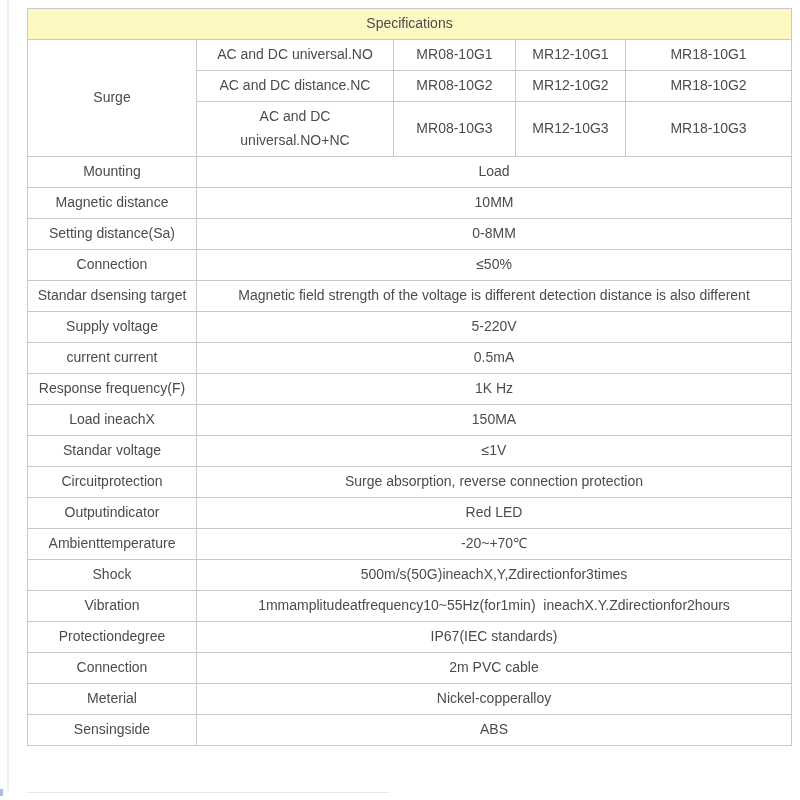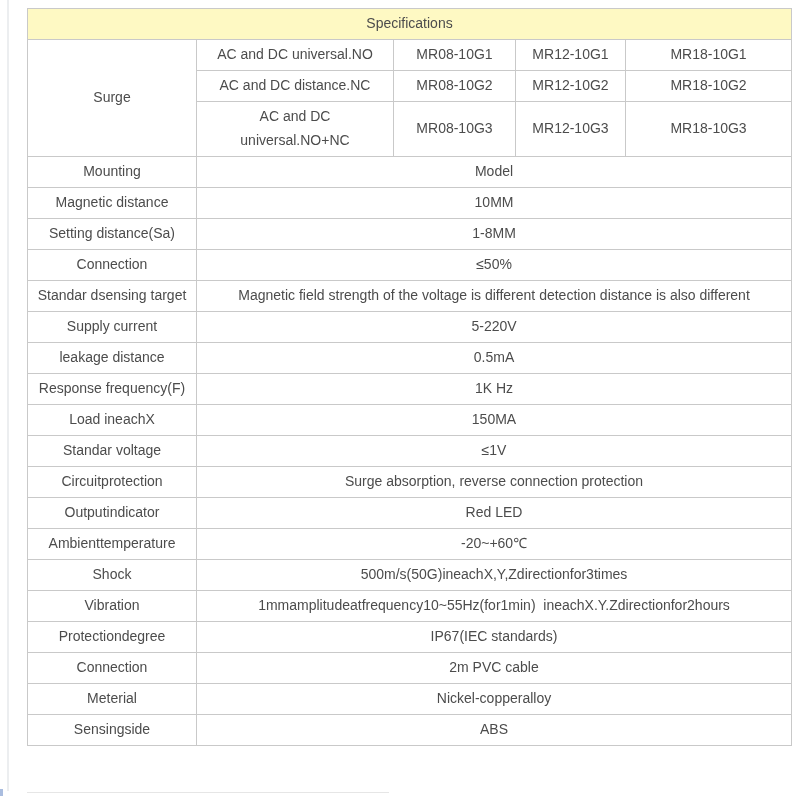--- a/index.html
+++ b/index.html
@@ -99,44 +99,44 @@
         <td>MR18-10G2</td>
       </tr>
       <tr>
         <td>AC and DC universal.NO+NC</td>
         <td>MR08-10G3</td>
         <td>MR12-10G3</td>
         <td>MR18-10G3</td>
       </tr>
       <tr>
         <td>Mounting</td>
-        <td colspan="4">Model</td>
+        <td colspan="4">Load</td>
       </tr>
       <tr>
         <td>Magnetic distance</td>
         <td colspan="4">10MM</td>
       </tr>
       <tr>
         <td>Setting distance(Sa)</td>
-        <td colspan="4">1-8MM</td>
+        <td colspan="4">0-8MM</td>
       </tr>
       <tr>
         <td>Connection</td>
         <td colspan="4">≤50%</td>
       </tr>
       <tr>
         <td>Standar dsensing target</td>
         <td colspan="4">Magnetic field strength of the voltage is different detection distance is also different</td>
       </tr>
       <tr>
-        <td>Supply current</td>
+        <td>Supply voltage</td>
         <td colspan="4">5-220V</td>
       </tr>
       <tr>
-        <td>leakage distance</td>
+        <td>current current</td>
         <td colspan="4">0.5mA</td>
       </tr>
       <tr>
         <td>Response frequency(F)</td>
         <td colspan="4">1K Hz</td>
       </tr>
       <tr>
         <td>Load ineachX</td>
         <td colspan="4">150MA</td>
       </tr>
@@ -147,21 +147,21 @@
       <tr>
         <td>Circuitprotection</td>
         <td colspan="4">Surge absorption, reverse connection protection</td>
       </tr>
       <tr>
         <td>Outputindicator</td>
         <td colspan="4">Red LED</td>
       </tr>
       <tr>
         <td>Ambienttemperature</td>
-        <td colspan="4">-20~+60℃</td>
+        <td colspan="4">-20~+70℃</td>
       </tr>
       <tr>
         <td>Shock</td>
         <td colspan="4">500m/s(50G)ineachX,Y,Zdirectionfor3times</td>
       </tr>
       <tr>
         <td>Vibration</td>
         <td colspan="4">1mmamplitudeatfrequency10~55Hz(for1min)  ineachX.Y.Zdirectionfor2hours</td>
       </tr>
       <tr>

